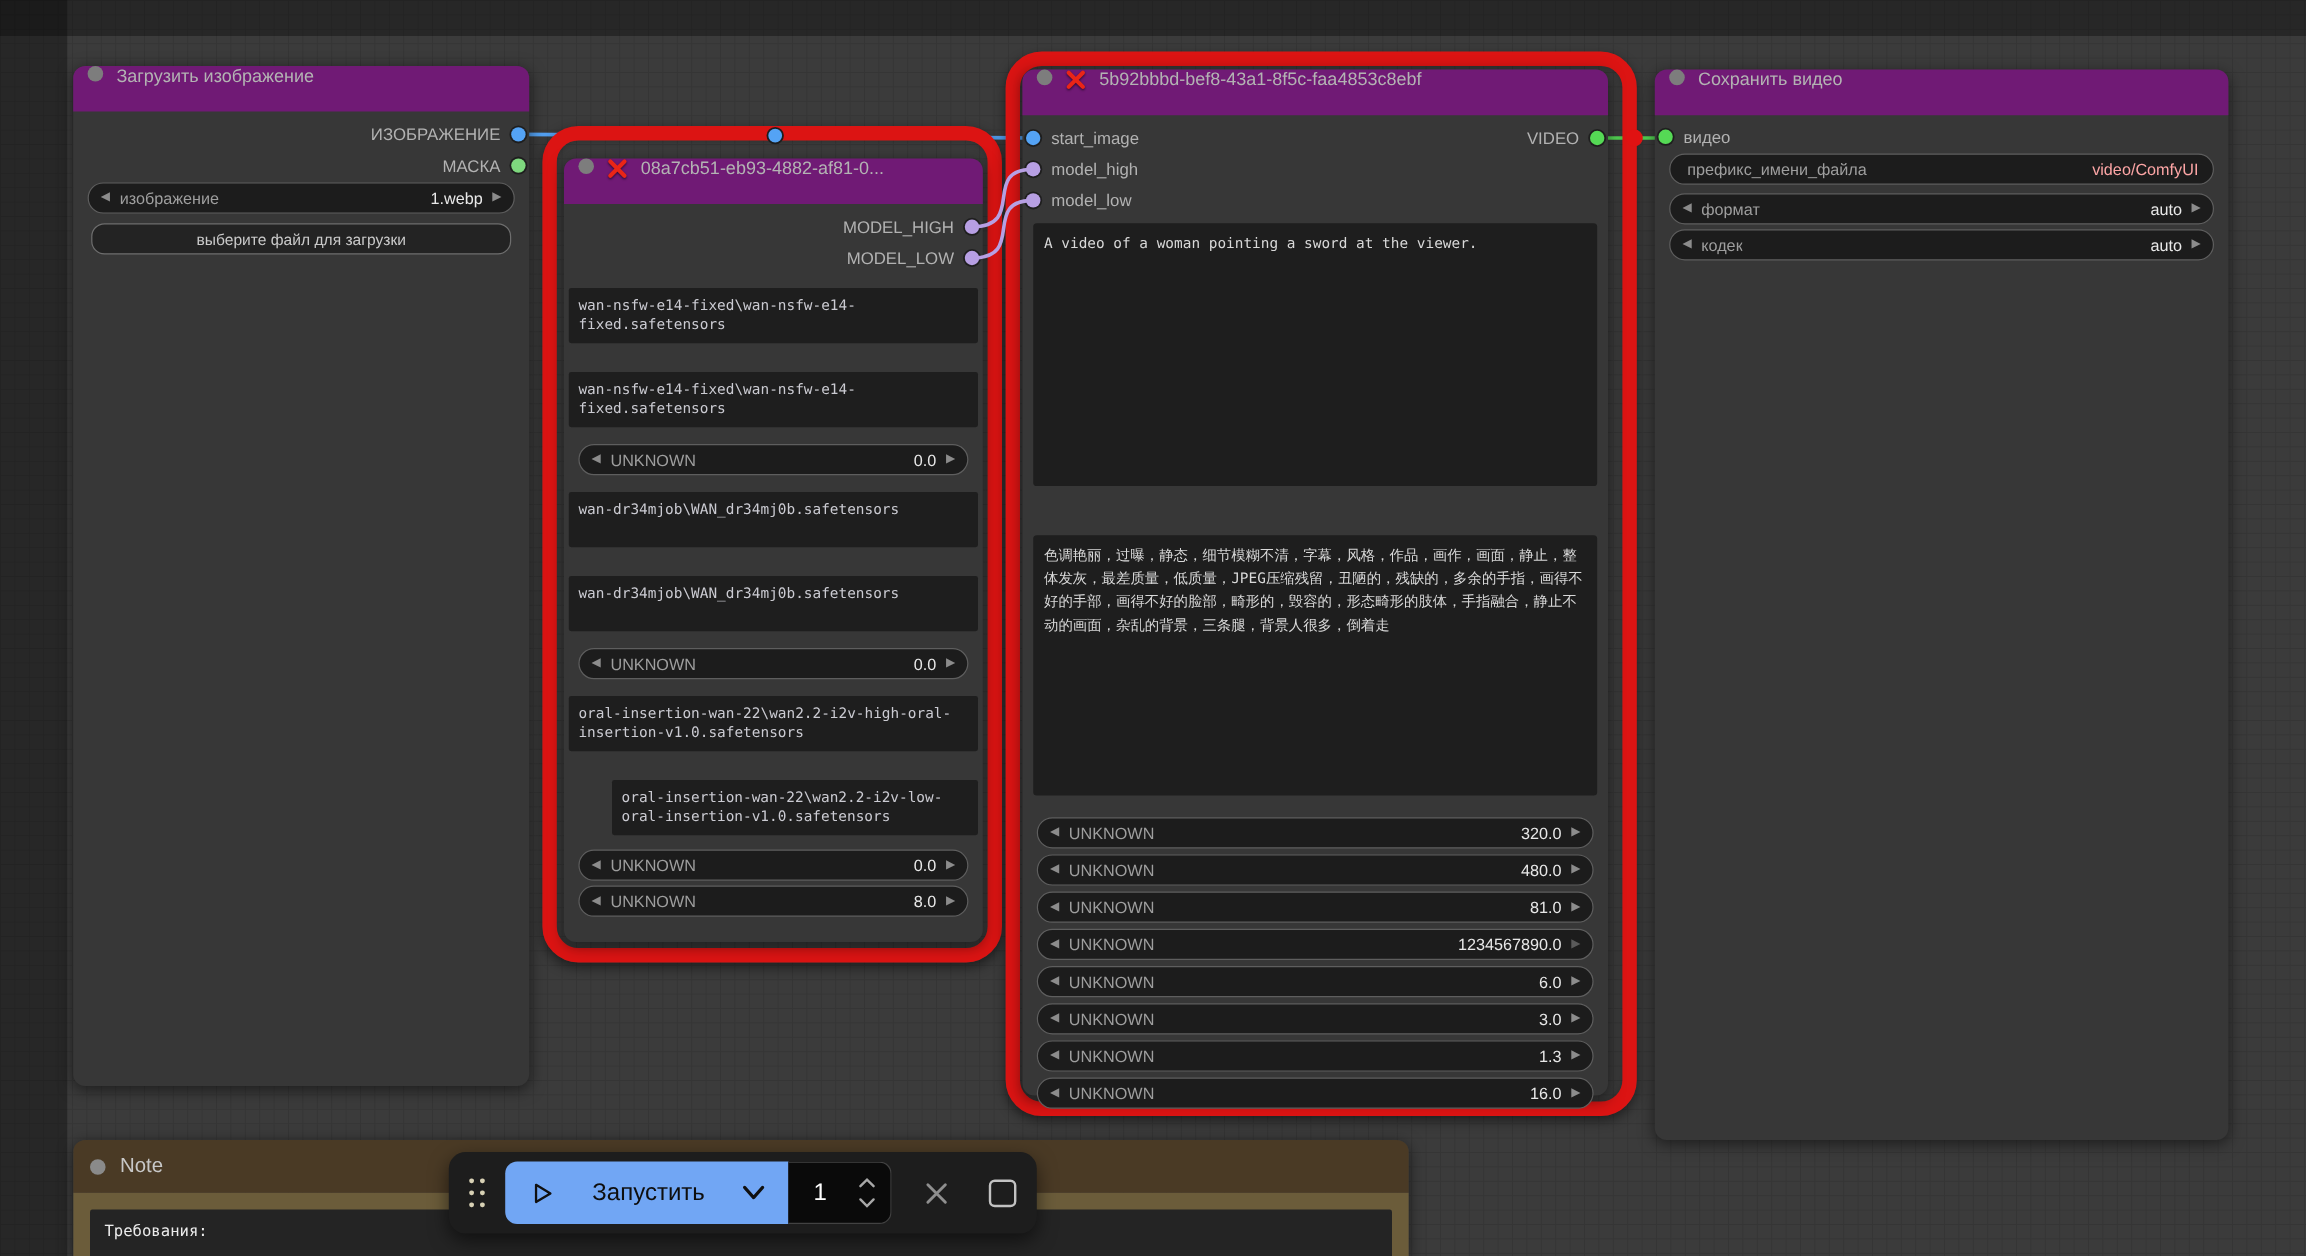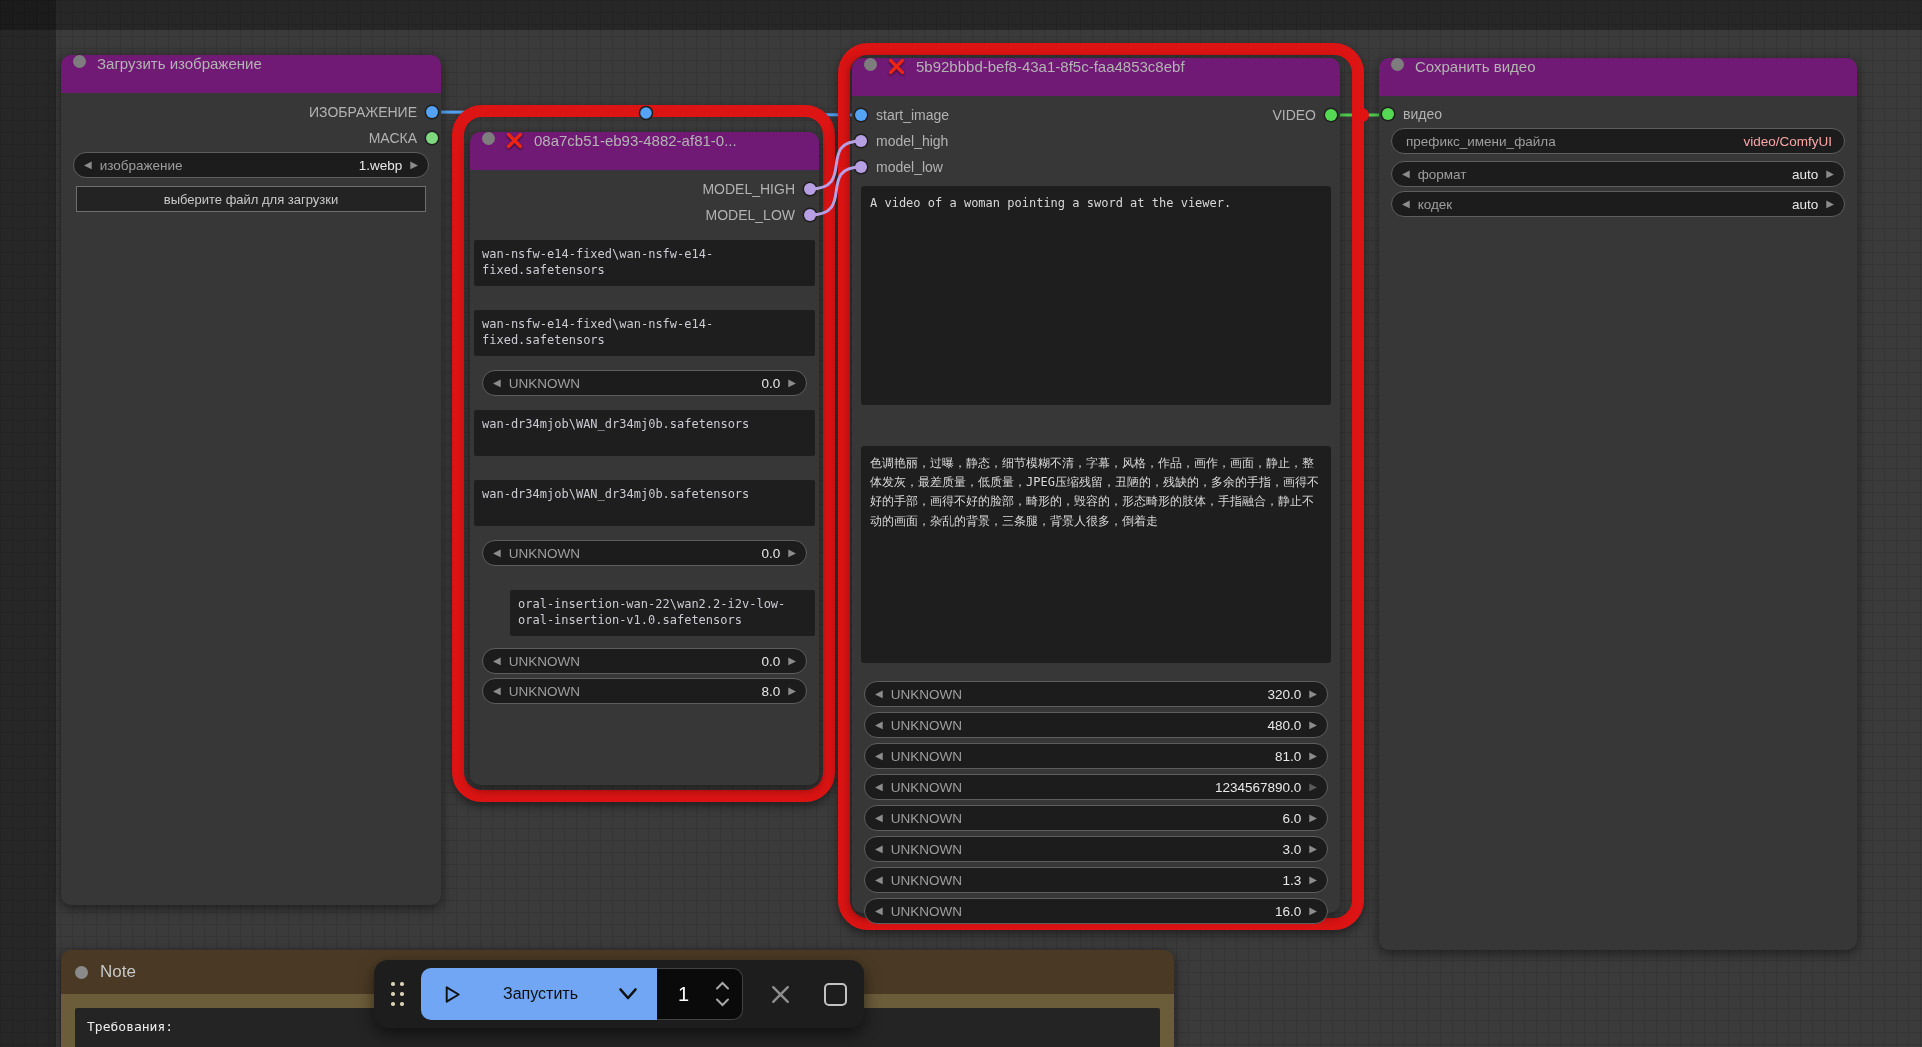--- a/index.html
+++ b/index.html
@@ -80,21 +80,21 @@
     font-family:"DejaVu Sans Mono", monospace; font-size:12px; line-height:1.35;
     color:#cbcbd2; overflow-wrap:anywhere; min-height:46px;
   }
   .textarea {
     background:#1e1e1e; border-radius:3px; margin:0 9px; padding:8px 9px;
     font-family:"DejaVu Sans Mono", monospace; font-size:12px; line-height:1.55;
     color:#d8d8d8; white-space:pre-wrap; overflow:hidden;
   }
 
   .btn-upload {
-    height:26px; margin:0 15px; background:#232323; border:1px solid #6e6e6e; border-radius:0;
+    height:26px; margin:0 15px; background:#232323; border:1px solid #6e6e6e; border-radius:11px;
     color:#c9c9c9; font-size:13px; display:flex; align-items:center; justify-content:center;
     cursor:pointer;
   }
 
   
   .note-node {
     position:absolute; z-index:4; border-radius:10px 10px 0 0; overflow:hidden;
     box-shadow:0 3px 12px rgba(0,0,0,0.5);
   }
   .note-node > header {
@@ -113,21 +113,21 @@
     background:#1d1d1d; border-radius:14px;
     display:flex; align-items:center; padding:0 17px; gap:17px;
     box-shadow:0 6px 16px rgba(0,0,0,0.55);
   }
   .drag-handle { display:grid; grid-template-columns:repeat(2,4px); grid-auto-rows:4px; gap:6px 5px; cursor:grab; }
   .drag-handle i { width:3.5px; height:3.5px; border-radius:50%; background:#d8d1b5; }
   .run-group { display:flex; height:52px; }
   .run-btn {
     background:#71a6f4; border-radius:10px 0 0 10px; border:none;
     display:flex; align-items:center; justify-content:space-between;
-    width:236px; padding:0 19px; color:#0e0e0e; font-size:16px; cursor:pointer;
+    width:236px; padding:0 19px; color:#0e0e0e; font-size:20px; cursor:pointer;
     font-family:"Liberation Sans", sans-serif;
   }
   .count-box {
     width:86px; background:#0a0a0a; border:1px solid #424242; border-left:none;
     border-radius:0 10px 10px 0; display:flex; align-items:center;
     justify-content:space-between; padding:0 12px 0 21px;
   }
   .count-num { color:#ffffff; font-size:20px; }
   .spin { display:flex; flex-direction:column; gap:8px; }
   .spin svg { display:block; cursor:pointer; }
@@ -204,20 +204,21 @@
       <span class="arrow">▶</span>
     </div>
     <div class="textbox" style="margin-top:14px;">wan-dr34mjob\WAN_dr34mj0b.safetensors</div>
     <div class="textbox" style="margin-top:24px;">wan-dr34mjob\WAN_dr34mj0b.safetensors</div>
     <div class="pill" style="margin-top:14px;">
       <span class="arrow">◀</span>
       <span class="wlabel">UNKNOWN</span>
       <span class="wvalue">0.0</span>
       <span class="arrow">▶</span>
     </div>
+    <div class="textbox" style="margin-top:14px;">oral-insertion-wan-22\wan2.2-i2v-high-oral-insertion-v1.0.safetensors</div>
     <div class="textbox" style="margin-top:24px;margin-left:40px;">oral-insertion-wan-22\wan2.2-i2v-low-oral-insertion-v1.0.safetensors</div>
     <div class="pill" style="margin-top:12px;">
       <span class="arrow">◀</span>
       <span class="wlabel">UNKNOWN</span>
       <span class="wvalue">0.0</span>
       <span class="arrow">▶</span>
     </div>
     <div class="pill" style="margin-top:4px;">
       <span class="arrow">◀</span>
       <span class="wlabel">UNKNOWN</span>

